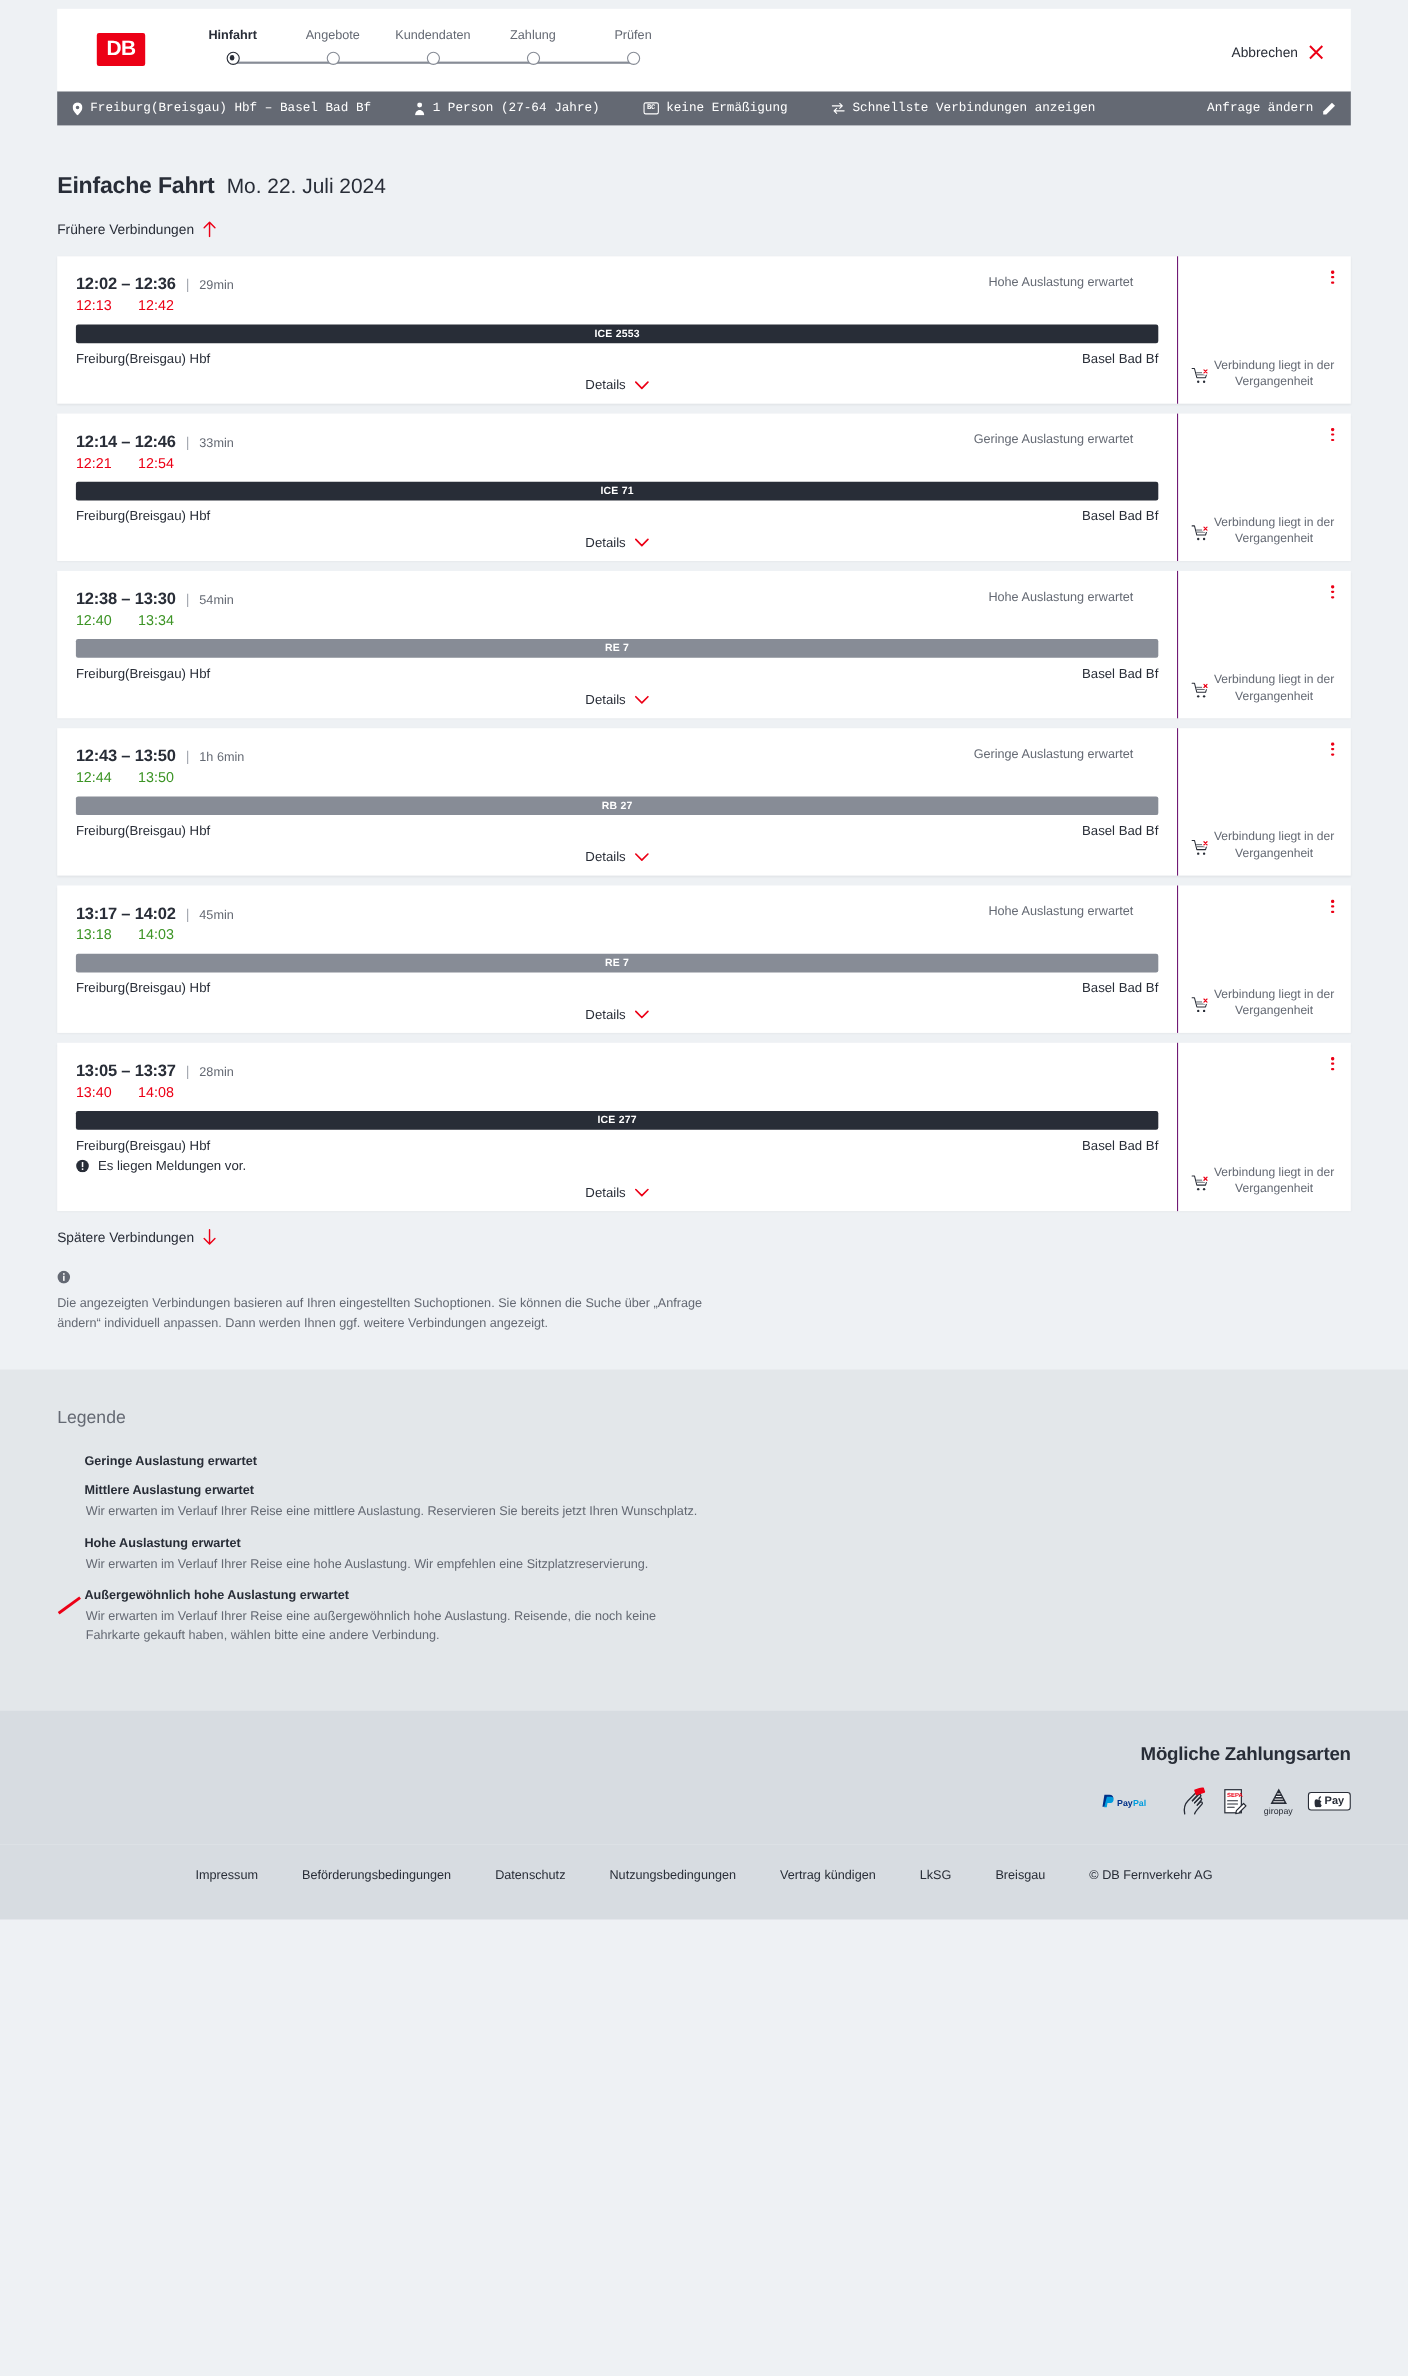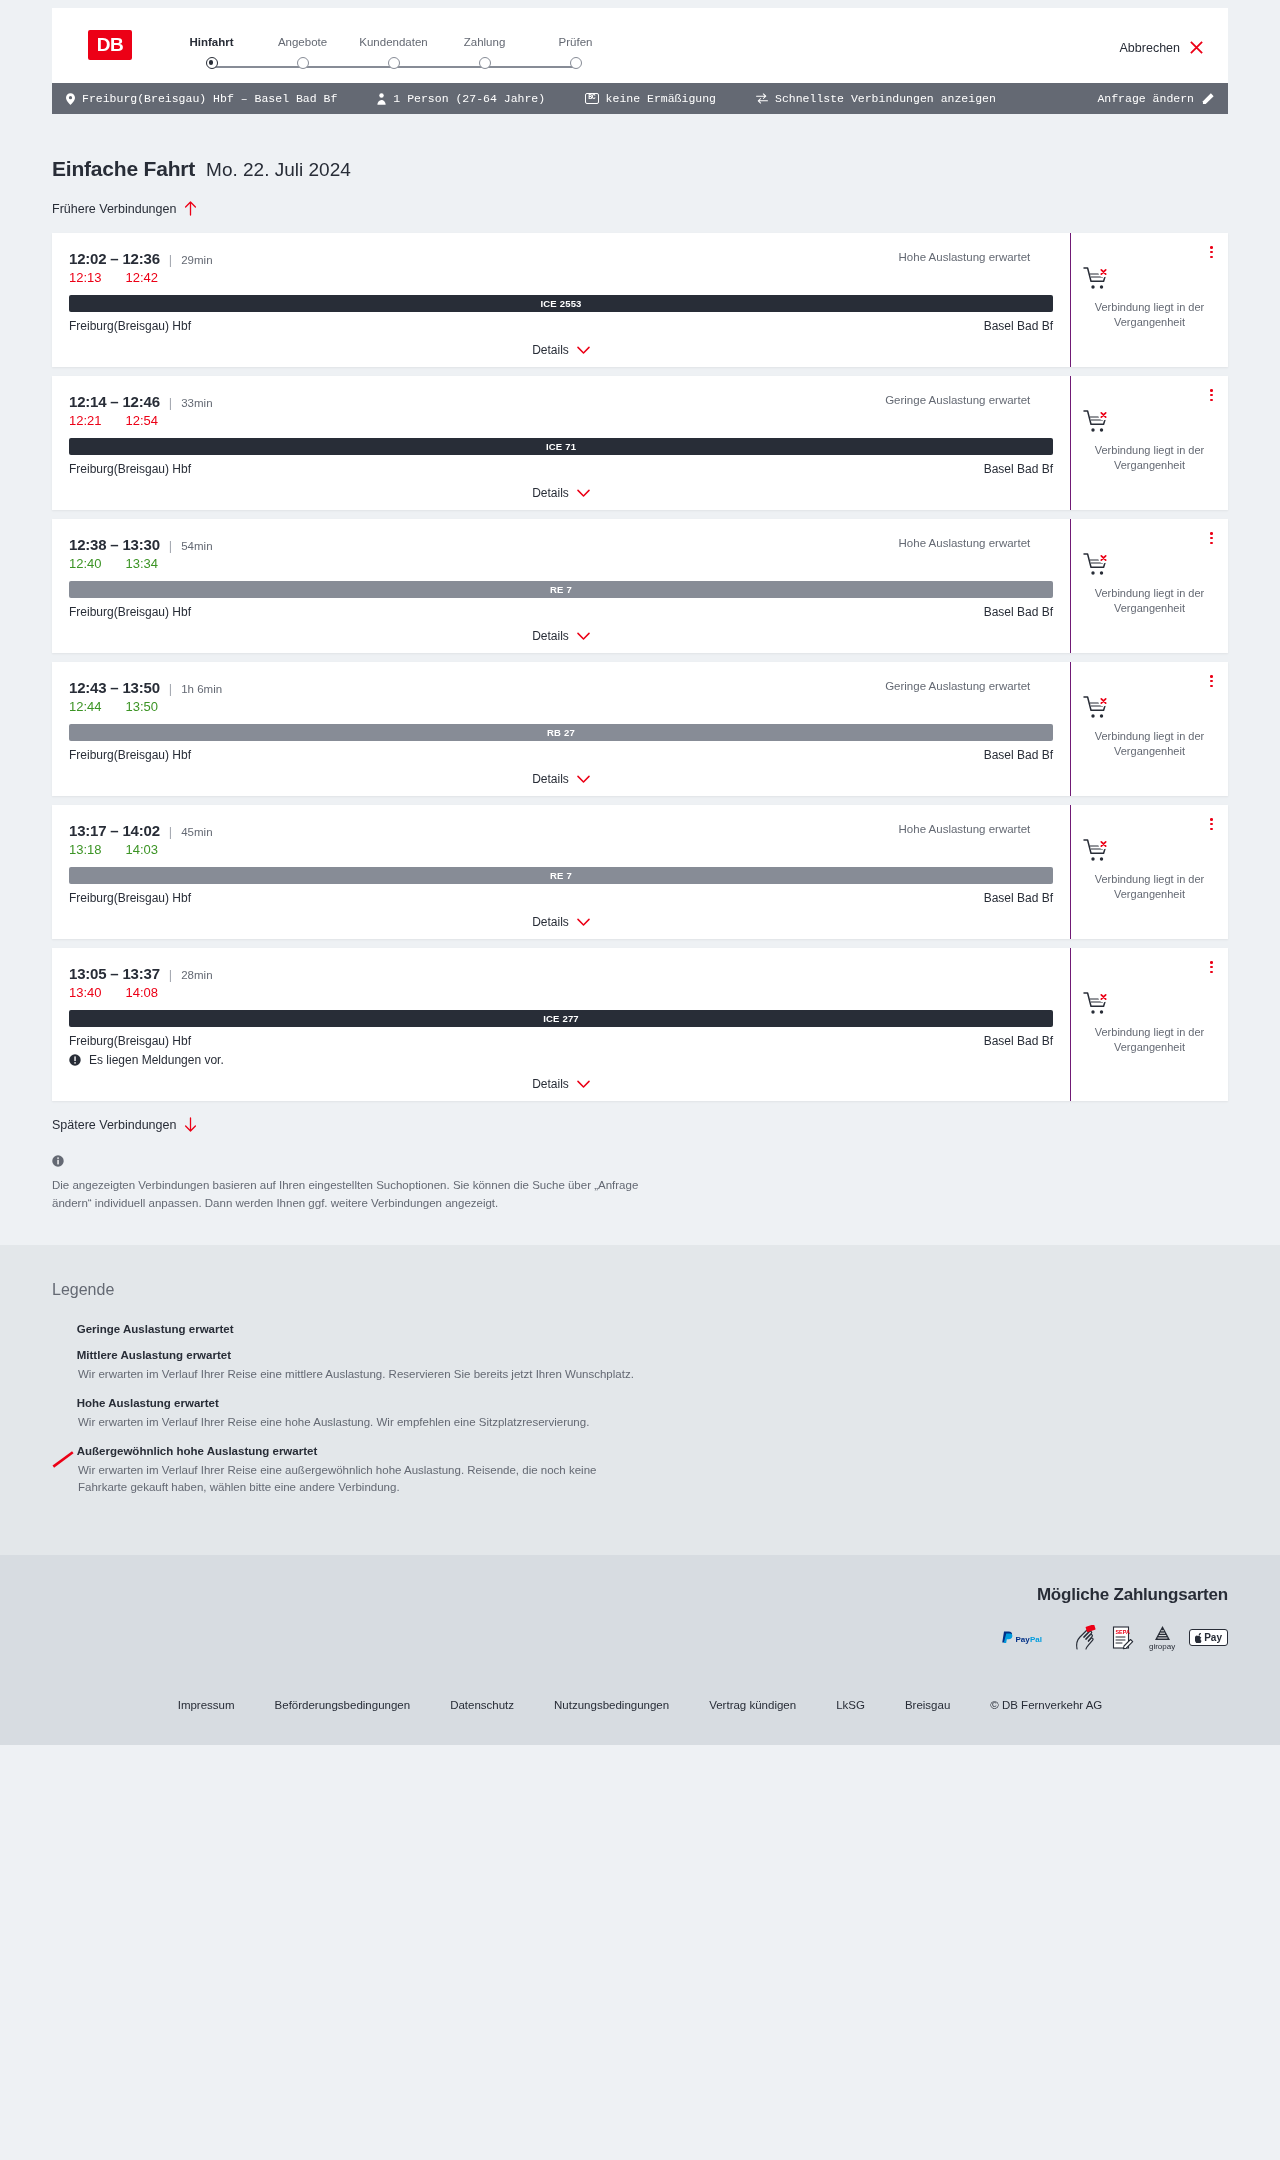--- a/index.html
+++ b/index.html
@@ -34,21 +34,21 @@
     color: #fff;
     font-weight: 700;
     font-size: 19px;
     letter-spacing: -0.5px;
     font-family: "Liberation Sans", sans-serif;
     margin-top: 22px;
     flex: 0 0 auto;
   }
   .stepper {
     margin-left: 34px;
-    margin-top: 28px;
+    margin-top: 18px;
     position: relative;
     flex: 0 0 auto;
   }
   .step-labels { display: flex; }
   .step-label {
     font-size: 11.5px;
     color: #646973;
     text-align: center;
     width: 91px;
   }
@@ -170,22 +170,22 @@
   .conn-left {
     flex: 1 1 auto;
     padding: 17px 17px 10px 17px;
     position: relative;
     border-right: 1px solid #701a75;
   }
   .conn-right {
     flex: 0 0 157px;
     position: relative;
     display: flex;
-    flex-direction: column;
-    align-items: flex-start;
+    flex-direction: row;
+    align-items: flex-end;
     justify-content: center;
     padding: 8px 12px 12px 12px;
   }
   .row-times {
     display: flex;
     align-items: baseline;
   }
   .times-main {
     font-size: 15px;
     font-weight: 700;

